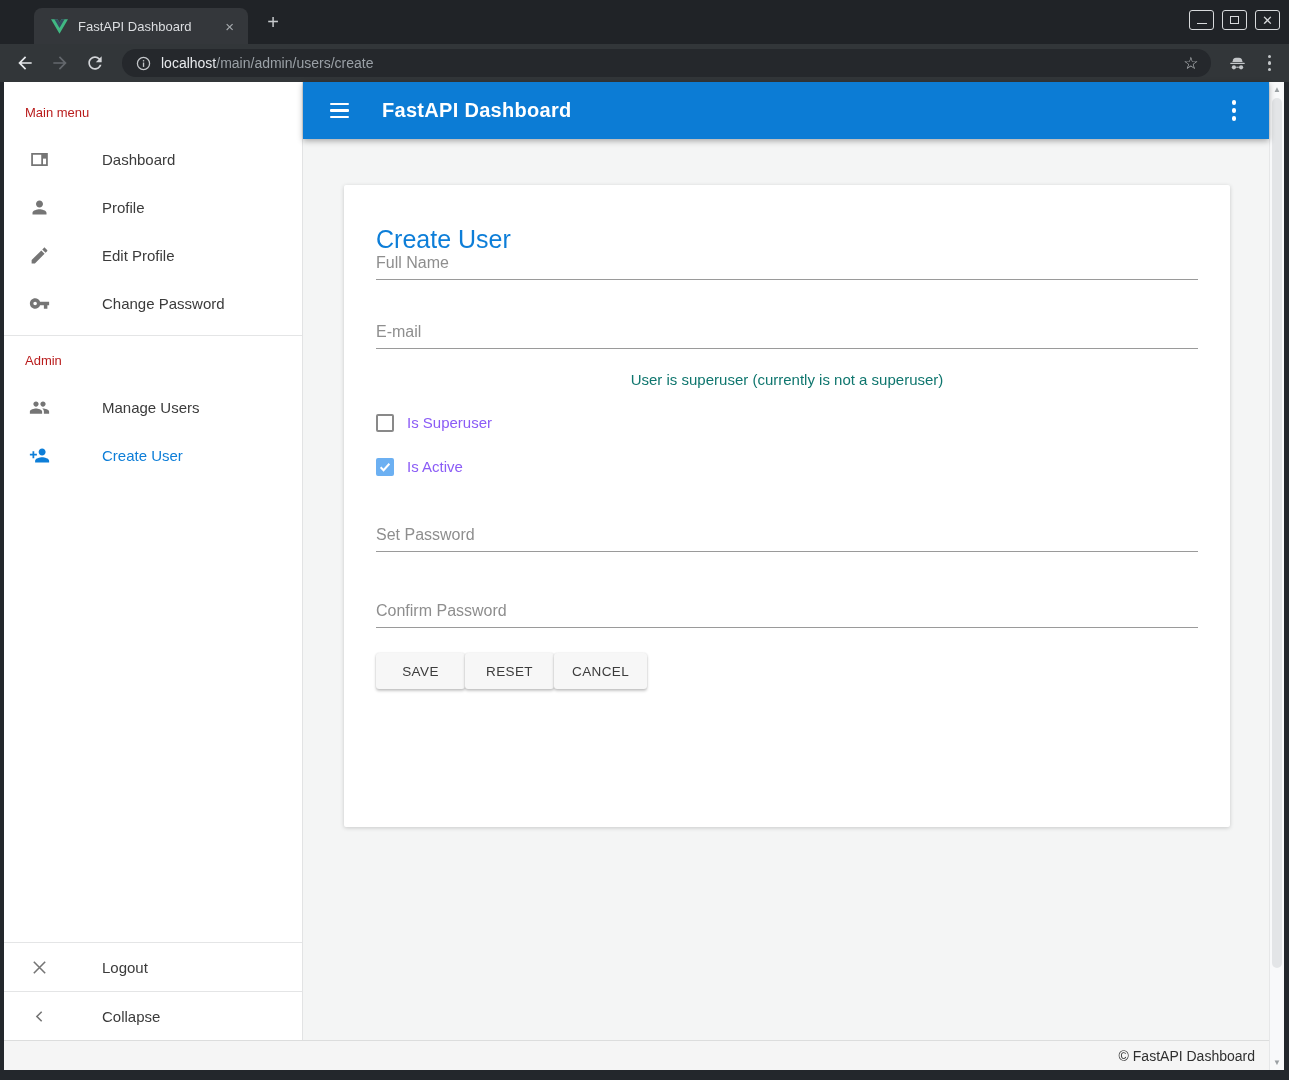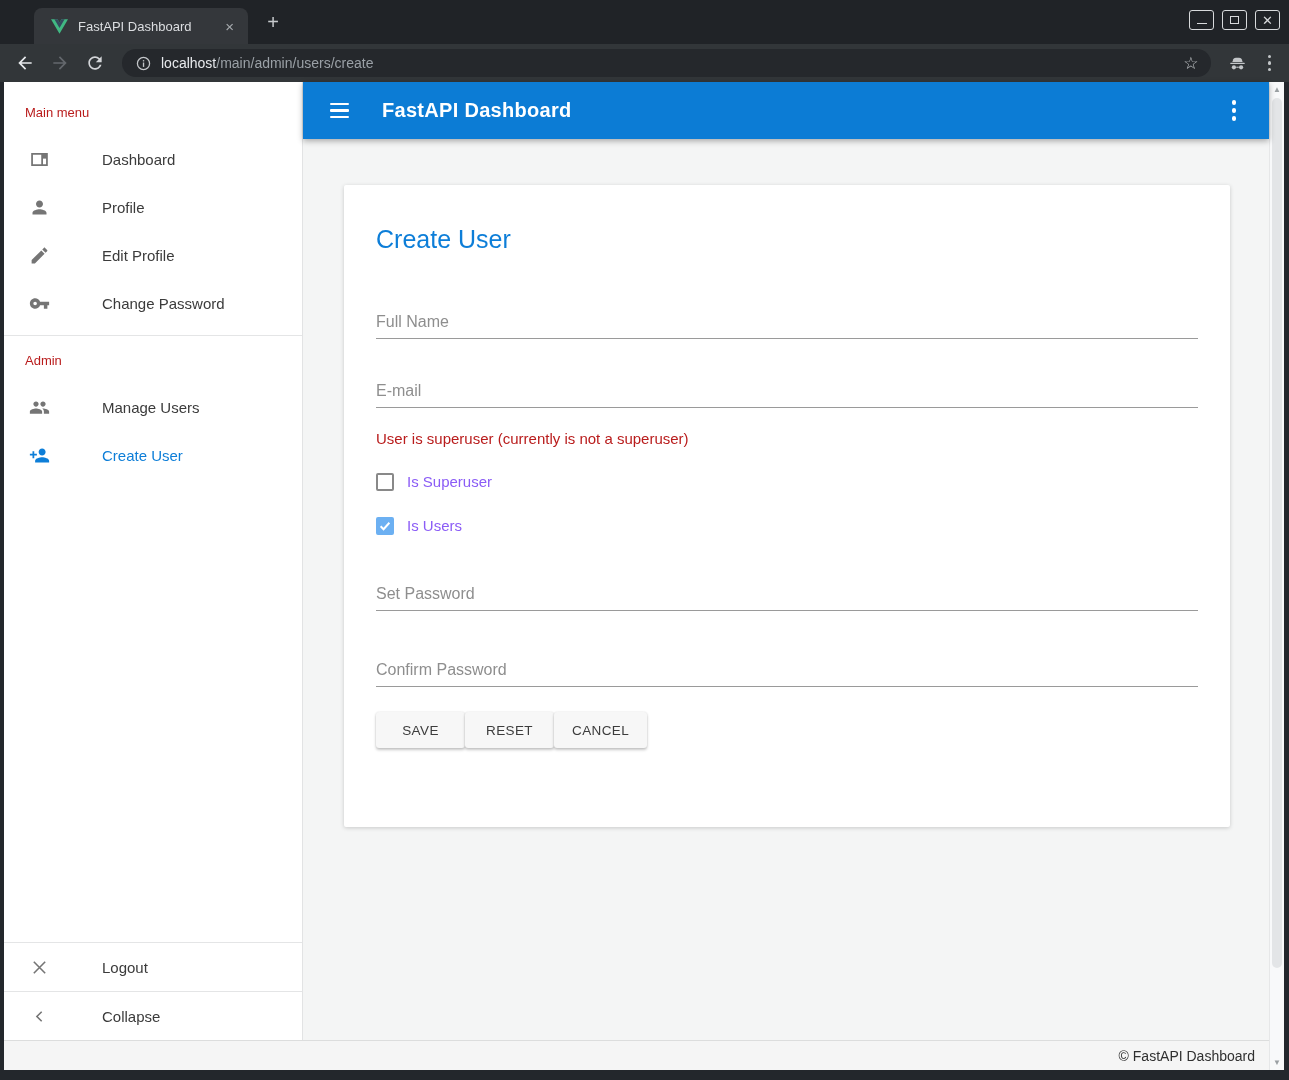--- a/index.html
+++ b/index.html
@@ -67,22 +67,22 @@
   .kebab-appbar { margin-left:auto; margin-right:28px; display:flex; flex-direction:column; gap:3.5px; padding:3px 5px; }
   .kebab-appbar i { width:4.5px; height:4.5px; border-radius:50%; background:#ffffff; }
 
   
   .main { position:absolute; left:299px; right:15px; top:57px; bottom:30px; background:#f4f5f5; overflow:hidden; }
   .card { margin:46px 39px 0 41px; height:642px; background:#ffffff; border-radius:2px;
           box-shadow:0 1px 4px rgba(0,0,0,.18); padding:0 32px; }
   .form-title { padding-top:41px; font-size:25px; line-height:27px; color:#0d7ed8; font-weight:500; }
   .field { border-bottom:1px solid #9a9a9a; padding-bottom:7px; }
   .field-label { font-size:16px; line-height:19px; color:#8e8e8e; }
-  .f1 { margin-top:59px; } .f2 { margin-top:42px; } .f3 { margin-top:49px; } .f4 { margin-top:49px; }
-  .hint { font-size:15px; line-height:18px; color:#b91c1c; }
+  .f1 { } .f2 { margin-top:42px; } .f3 { margin-top:49px; } .f4 { margin-top:49px; }
+  .hint { font-size:15px; line-height:18px; color:#0f766e;text-align:center; }
   .h1 { margin-top:22px; } .h2 { margin-top:30px; }
   .cb-row { display:flex; align-items:center; margin-top:24px; height:19px; }
   .cb-row.r2 { margin-top:25px; }
   .cb { width:18px; height:18px; border:2px solid #898989; border-radius:2px; flex:none; }
   .cb.checked { border-color:#6cb0f2; background:#6cb0f2; display:flex; align-items:center; justify-content:center; }
   .cb-label { margin-left:13px; font-size:15px; color:#8b5cf6; }
   .btn-row { display:flex; margin-top:25px; }
   .btn { height:36px; min-width:89px; padding:0 18px; background:#f7f7f7; border:none; border-radius:3px;
          font-family:"Liberation Sans", sans-serif; font-size:13.5px; letter-spacing:.4px; color:#3c3c3c;
          box-shadow:0 2px 3px rgba(0,0,0,.22), 0 0 2px rgba(0,0,0,.12); cursor:pointer; }
@@ -257,21 +257,21 @@
           <span class="cb-label">Is Superuser</span>
         </div>
 
 
         <div class="cb-row r2">
           <span class="cb checked">
             <svg viewBox="0 0 24 24" width="14" height="14">
                 <path fill="none" stroke="#ffffff" stroke-width="3.4" d="M4.5 12.5l5 5 10-11"></path>
               </svg>
           </span>
-          <span class="cb-label">Is Users</span>
+          <span class="cb-label">Is Active</span>
         </div>
 
         <div class="field f3">
           <div class="field-label">Set Password</div>
         </div>
 
         <div class="field f4">
           <div class="field-label">Confirm Password</div>
         </div>
 

